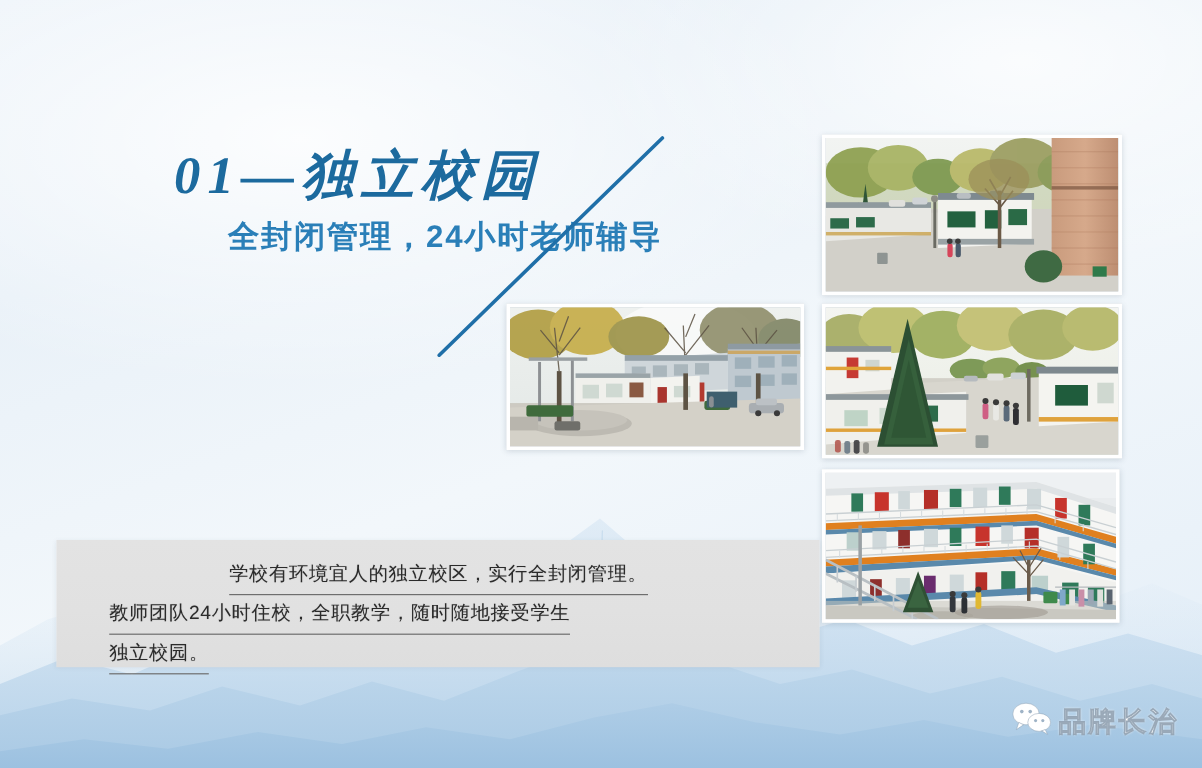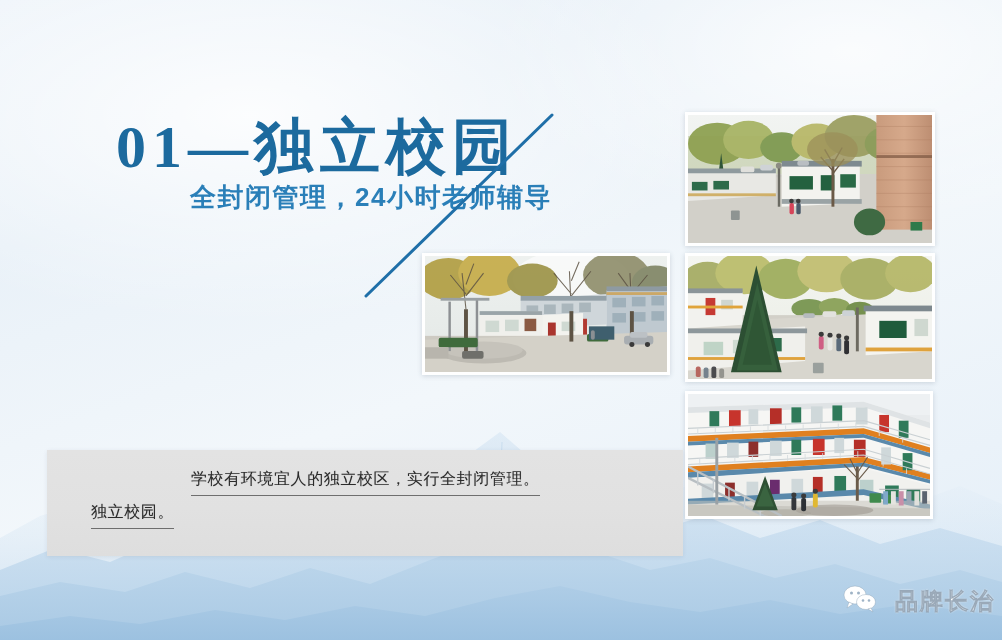--- a/index.html
+++ b/index.html
@@ -22,24 +22,25 @@
       radial-gradient(ellipse 60% 45% at 85% 8%, rgba(255,255,255,.75) 0%, rgba(255,255,255,0) 60%);
     pointer-events:none;
   }
   
   .mountains{position:absolute;left:0;bottom:0;width:1002px;height:220px;}
   .mountains svg{display:block;width:1002px;height:220px;}
 
   
   .heading{position:absolute;left:0;top:0;width:620px;}
   .title{
-    position:absolute;left:116px;top:112px;
+    position:absolute;left:145px;top:112px;
     font-family:"Liberation Serif","DejaVu Serif",serif;
-    font-size:60px;line-height:70px;font-weight:700;
+    font-size:44px;line-height:70px;font-weight:700;
     color:#1c6a9e;letter-spacing:6px;white-space:nowrap;
+    font-style:italic;
     text-shadow:0 1px 0 rgba(255,255,255,.35);
   }
   .subtitle{
     position:absolute;left:190px;top:184px;
     font-size:26px;line-height:26px;font-weight:700;
     color:#2a7fb8;letter-spacing:1.5px;white-space:nowrap;
   }
   .slash{position:absolute;left:355px;top:100px;width:215px;height:210px;}
   .slash svg{display:block;}
 
@@ -73,21 +74,21 @@
     border-bottom:1px solid #6e6e6e;
     width:fit-content;
     padding-bottom:1px;
     text-shadow:0 0 1px rgba(0,0,0,.18);
   }
   .desc-line.indent{margin-left:100px;}
 
   
   .watermark{
     position:absolute;left:842px;top:585px;
-    display:flex;align-items:center;gap:17px;
+    display:flex;align-items:center;gap:4px;
   }
   .wm-text{
     font-family:"Liberation Serif","DejaVu Serif",serif;
     font-size:23px;font-weight:700;letter-spacing:2px;color:#ffffff;
     -webkit-text-stroke:.6px rgba(120,140,160,.75);
     text-shadow:0 0 2px rgba(255,255,255,.9);
   }
 </style>
 </head>
 <body>
@@ -504,20 +505,21 @@
           <circle cx="118.5" cy="107" r="2.6" fill="#3a3a3a"></circle>
         <rect x="128" y="104" width="5" height="15" rx="2" fill="#e0b833"></rect>
           <circle cx="130.5" cy="102" r="2.6" fill="#3a3a3a"></circle>
       </g>
     </svg>
   </div>
 
   <div class="desc-card">
     <div class="desc-inner">
       <span class="desc-line indent">学校有环境宜人的独立校区，实行全封闭管理。</span>
+      <span class="desc-line">教师团队24小时住校，全职教学，随时随地接受学生</span>
       <span class="desc-line">独立校园。</span>
     </div>
   </div>
 
   <div class="watermark">
     <span>
       <svg width="36" height="28" viewBox="0 0 36 28" xmlns="http://www.w3.org/2000/svg">
         <g fill="#ffffff" stroke="rgba(140,160,180,.6)" stroke-width=".7">
           <ellipse cx="13" cy="10" rx="11" ry="9"></ellipse>
           <path d="M7,17 L5,23 L11,19 Z"></path>

